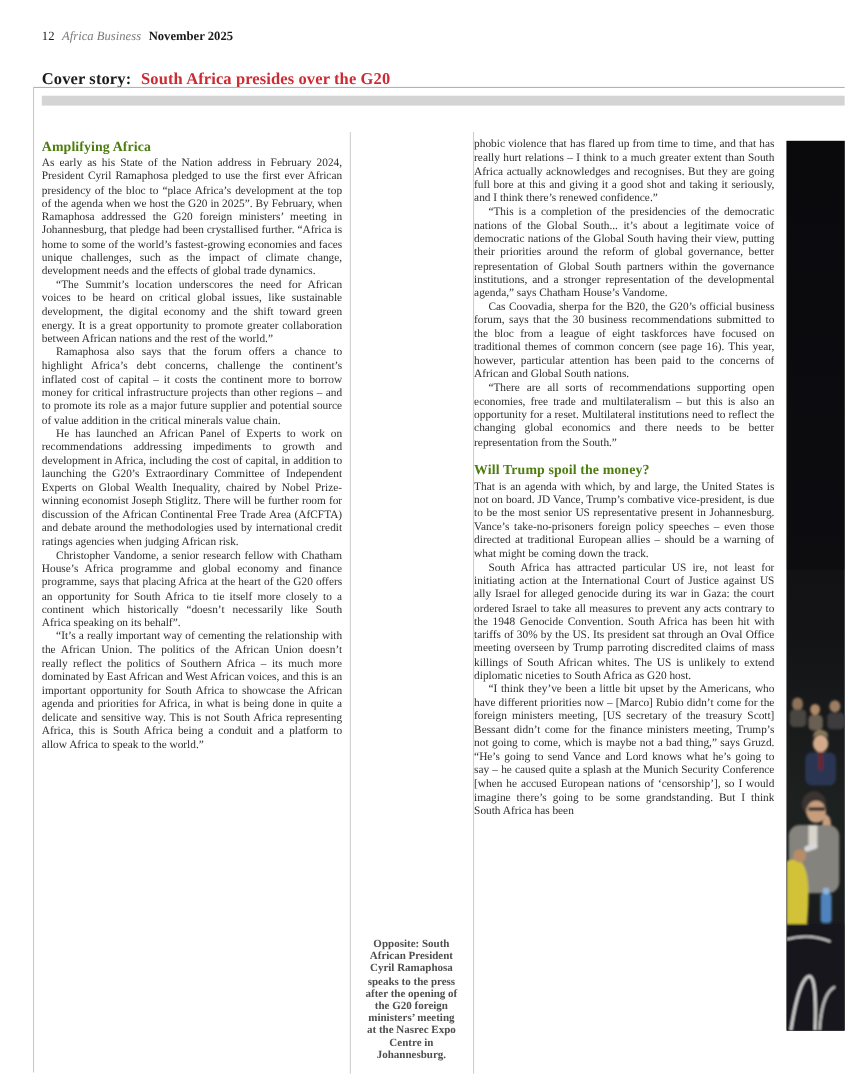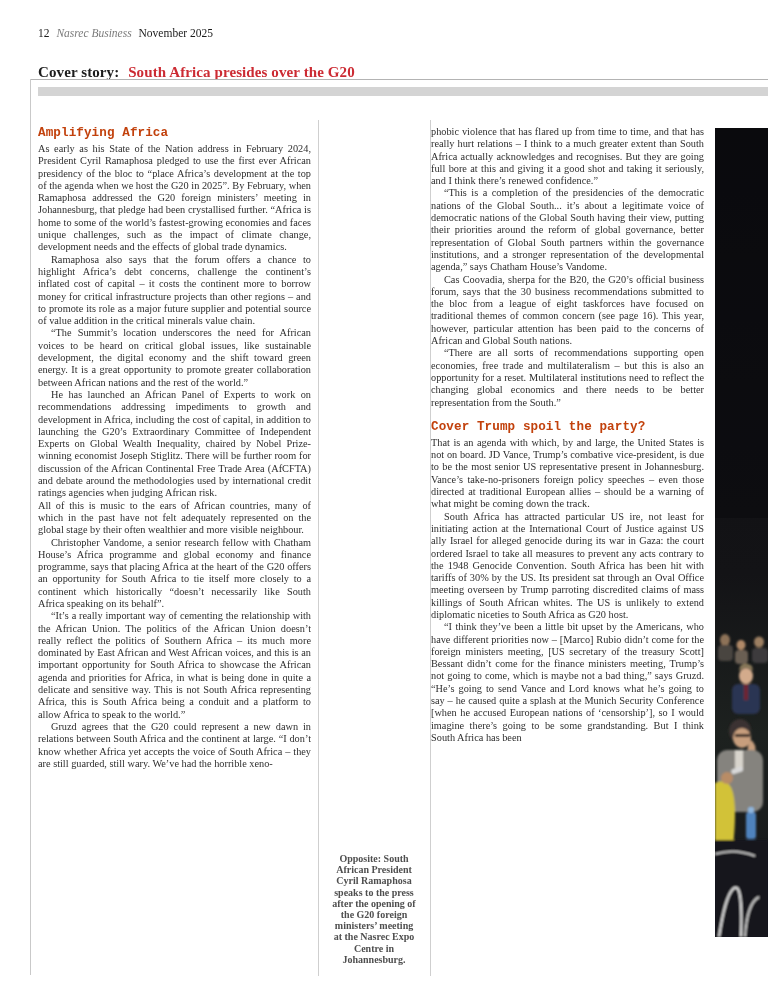--- a/index.html
+++ b/index.html
@@ -8,21 +8,21 @@
     font-family:"Liberation Serif","DejaVu Serif",serif;
     -webkit-font-smoothing:antialiased;
   }
   
   .folio{
     position:absolute;left:38px;top:27px;font-size:11.5px;color:#222;
     white-space:nowrap;
   }
   .folio .pagenum{font-weight:normal;color:#1a1a1a;}
   .folio .mag{font-style:italic;color:#7a7a7a;margin:0 4px 0 4px;}
-  .folio .issue{font-weight:normal;color:#1a1a1a;text-align:center;}
+  .folio .issue{font-weight:bold;color:#1a1a1a;text-align:center;}
   .kicker{
     position:absolute;left:38px;top:64px;font-size:15px;font-weight:bold;
     white-space:nowrap;letter-spacing:.1px;
   }
   .kicker .k-label{color:#1c1c1c;margin-right:5px;}
   .kicker .k-title{color:#cc2b33;}
   
   .rule-top{position:absolute;left:30px;top:79px;width:738px;height:1px;background:#b3b3b3;}
   .rule-left{position:absolute;left:30px;top:79px;width:1px;height:896px;background:#c9c9c9;}
   .graybar{position:absolute;left:38px;top:87px;width:730px;height:9px;background:#d4d4d4;}
@@ -30,22 +30,22 @@
   .divider-1{left:318px;}
   .divider-2{left:430px;}
   
   .col{
     position:absolute;top:126px;width:273px;height:846px;overflow:hidden;
     font-size:10.3px;line-height:12.3px;color:#2e2e2e;text-align:justify;
   }
   .col-1{left:38px;}
   .col-2{left:431px;}
   .col h2{
-    font-size:12.6px;line-height:14px;margin:0 0 3px 0;color:#c2410c;
-    text-align:left;letter-spacing:.1px;font-family:Liberation Mono, monospace;
+    font-size:12.6px;line-height:14px;margin:0 0 3px 0;color:#4d7c0f;
+    text-align:left;letter-spacing:.1px;
   }
   .col .sec + .sec h2{margin-top:11px;}
   .col p{margin:0;text-indent:13px;}
   .col p.noindent{text-indent:0;}
   
   .caption{
     position:absolute;left:330px;top:853px;width:88px;
     font-size:10px;line-height:11.2px;font-weight:bold;color:#4f4f4f;
     text-align:center;
   }
@@ -54,62 +54,60 @@
     position:absolute;left:715px;top:128px;width:53px;height:809px;
     overflow:hidden;background:#101013;
   }
   .photo svg{display:block;width:53px;height:809px;}
 </style>
 </head>
 <body>
 
 <div class="folio">
   <span class="pagenum">12</span>
-  <span class="mag">Nasrec Business</span>
+  <span class="mag">Africa Business</span>
   <span class="issue">November 2025</span>
 </div>
 
 <div class="kicker">
   <span class="k-label">Cover story:</span>
   <span class="k-title">South Africa presides over the G20</span>
 </div>
 
 <div class="rule-top"></div>
 <div class="rule-left"></div>
 <div class="graybar"></div>
 <div class="col-divider divider-1"></div>
 <div class="col-divider divider-2"></div>
 
 <div class="col col-1">
   <div class="sec">
     <h2>Amplifying Africa</h2>
     <p class="noindent">As early as his State of the Nation address in February 2024, President Cyril Ramaphosa pledged to use the first ever African presidency of the bloc to “place Africa’s development at the top of the agenda when we host the G20 in 2025”. By February, when Ramaphosa addressed the G20 foreign ministers’ meeting in Johannesburg, that pledge had been crystallised further. “Africa is home to some of the world’s fastest-growing economies and faces unique challenges, such as the impact of climate change, development needs and the effects of global trade dynamics.</p>
+    <p>“The Summit’s location underscores the need for African voices to be heard on critical global issues, like sustainable development, the digital economy and the shift toward green energy. It is a great opportunity to promote greater collaboration between African nations and the rest of the world.”</p>
     <p>Ramaphosa also says that the forum offers a chance to highlight Africa’s debt concerns, challenge the continent’s inflated cost of capital – it costs the continent more to borrow money for critical infrastructure projects than other regions – and to promote its role as a major future supplier and potential source of value addition in the critical minerals value chain.</p>
-    <p>“The Summit’s location underscores the need for African voices to be heard on critical global issues, like sustainable development, the digital economy and the shift toward green energy. It is a great opportunity to promote greater collaboration between African nations and the rest of the world.”</p>
     <p>He has launched an African Panel of Experts to work on recommendations addressing impediments to growth and development in Africa, including the cost of capital, in addition to launching the G20’s Extraordinary Committee of Independent Experts on Global Wealth Inequality, chaired by Nobel Prize-winning economist Joseph Stiglitz. There will be further room for discussion of the African Continental Free Trade Area (AfCFTA) and debate around the methodologies used by international credit ratings agencies when judging African risk.</p>
   </div>
   <div class="sec">
-    <p class="noindent">All of this is music to the ears of African countries, many of which in the past have not felt adequately represented on the global stage by their often wealthier and more visible neighbour.</p>
     <p>Christopher Vandome, a senior research fellow with Chatham House’s Africa programme and global economy and finance programme, says that placing Africa at the heart of the G20 offers an opportunity for South Africa to tie itself more closely to a continent which historically “doesn’t necessarily like South Africa speaking on its behalf”.</p>
     <p>“It’s a really important way of cementing the relationship with the African Union. The politics of the African Union doesn’t really reflect the politics of Southern Africa – its much more dominated by East African and West African voices, and this is an important opportunity for South Africa to showcase the African agenda and priorities for Africa, in what is being done in quite a delicate and sensitive way. This is not South Africa representing Africa, this is South Africa being a conduit and a platform to allow Africa to speak to the world.”</p>
-    <p>Gruzd agrees that the G20 could represent a new dawn in relations between South Africa and the continent at large. “I don’t know whether Africa yet accepts the voice of South Africa – they are still guarded, still wary. We’ve had the horrible xeno-</p>
   </div>
 </div>
 
 <div class="caption">Opposite: South African President Cyril Ramaphosa speaks to the press after the opening of the G20 foreign ministers’ meeting at the Nasrec Expo Centre in Johannesburg.</div>
 
 <div class="col col-2">
   <div class="sec">
     <p class="noindent">phobic violence that has flared up from time to time, and that has really hurt relations – I think to a much greater extent than South Africa actually acknowledges and recognises. But they are going full bore at this and giving it a good shot and taking it seriously, and I think there’s renewed confidence.”</p>
     <p>“This is a completion of the presidencies of the democratic nations of the Global South... it’s about a legitimate voice of democratic nations of the Global South having their view, putting their priorities around the reform of global governance, better representation of Global South partners within the governance institutions, and a stronger representation of the developmental agenda,” says Chatham House’s Vandome.</p>
     <p>Cas Coovadia, sherpa for the B20, the G20’s official business forum, says that the 30 business recommendations submitted to the bloc from a league of eight taskforces have focused on traditional themes of common concern (see page 16). This year, however, particular attention has been paid to the concerns of African and Global South nations.</p>
     <p>“There are all sorts of recommendations supporting open economies, free trade and multilateralism – but this is also an opportunity for a reset. Multilateral institutions need to reflect the changing global economics and there needs to be better representation from the South.”</p>
   </div>
   <div class="sec">
-    <h2>Cover Trump spoil the party?</h2>
+    <h2>Will Trump spoil the money?</h2>
     <p class="noindent">That is an agenda with which, by and large, the United States is not on board. JD Vance, Trump’s combative vice-president, is due to be the most senior US representative present in Johannesburg. Vance’s take-no-prisoners foreign policy speeches – even those directed at traditional European allies – should be a warning of what might be coming down the track.</p>
     <p>South Africa has attracted particular US ire, not least for initiating action at the International Court of Justice against US ally Israel for alleged genocide during its war in Gaza: the court ordered Israel to take all measures to prevent any acts contrary to the 1948 Genocide Convention. South Africa has been hit with tariffs of 30% by the US. Its president sat through an Oval Office meeting overseen by Trump parroting discredited claims of mass killings of South African whites. The US is unlikely to extend diplomatic niceties to South Africa as G20 host.</p>
     <p>“I think they’ve been a little bit upset by the Americans, who have different priorities now – [Marco] Rubio didn’t come for the foreign ministers meeting, [US secretary of the treasury Scott] Bessant didn’t come for the finance ministers meeting, Trump’s not going to come, which is maybe not a bad thing,” says Gruzd. “He’s going to send Vance and Lord knows what he’s going to say – he caused quite a splash at the Munich Security Conference [when he accused European nations of ‘censorship’], so I would imagine there’s going to be some grandstanding. But I think South Africa has been</p>
   </div>
 </div>
 
 <div class="photo">
   <svg viewBox="0 0 53 809" preserveAspectRatio="none">
     <defs>
       <linearGradient id="bg" x1="0" y1="0" x2="0" y2="1">

